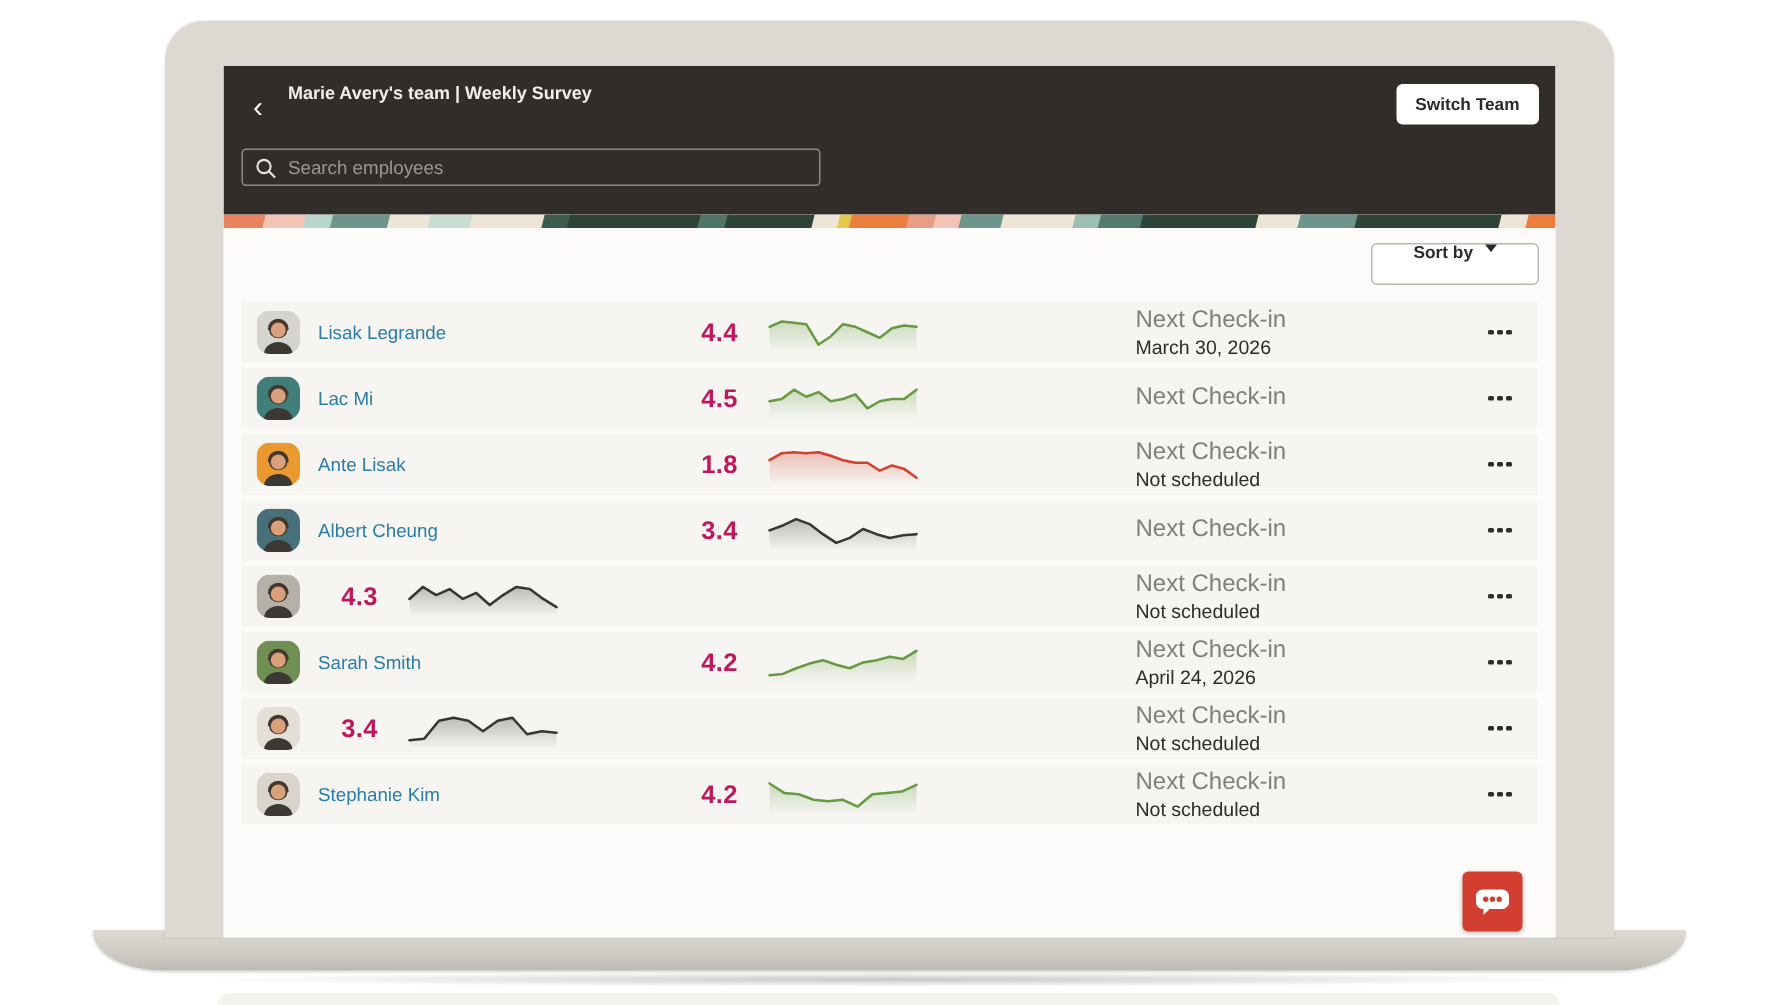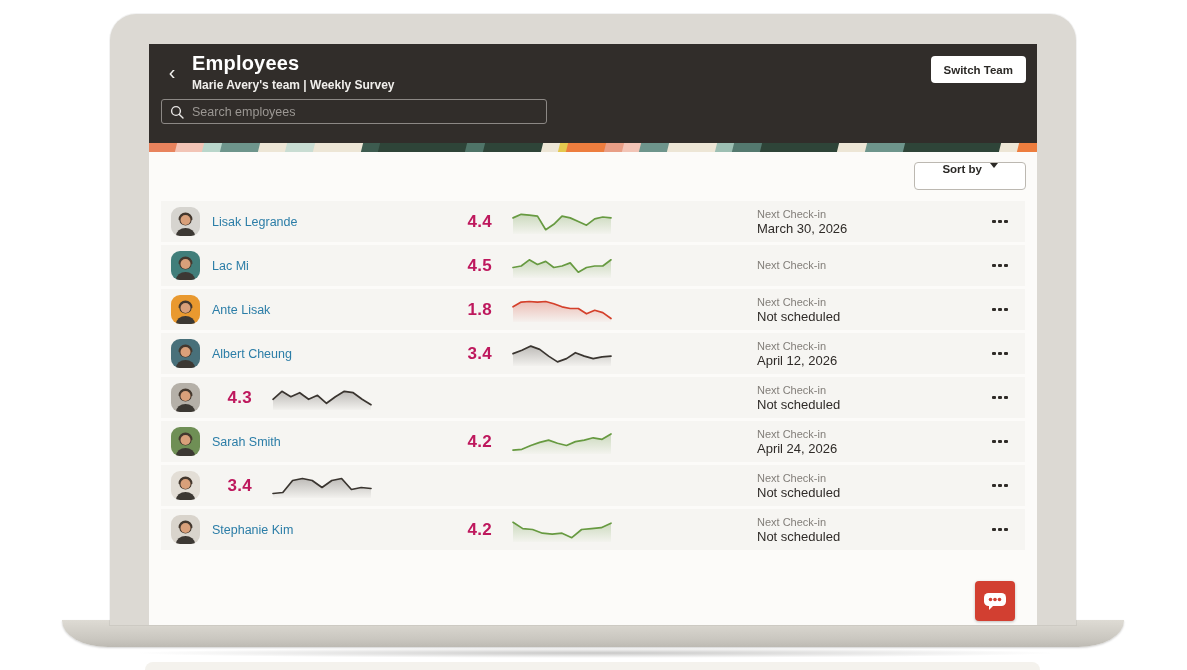--- a/index.html
+++ b/index.html
@@ -88,21 +88,21 @@
     flex:0 0 240px; font-size:12.5px; color:#2b7da7; text-decoration:none;
     font-weight:500; cursor:pointer; white-space:nowrap; overflow:hidden;
   }
   .score {
     flex:0 0 40px; text-align:right; font-size:17px; font-weight:800;
     color:#be185d; letter-spacing:0.3px;
   }
   .spark { flex:0 0 104px; margin-left:18px; height:26px; }
   .row-spacer { flex:1; }
   .checkin { flex:0 0 228px; }
-  .checkin-label { font-size:11px; color:#827e79; margin-bottom:1px; }
+  .checkin-label { font-size:16px; color:#827e79; margin-bottom:1px; }
   .checkin-value { font-size:13px; color:#2f2b28; }
   .more {
     flex:0 0 30px; height:30px; background:none; border:none; cursor:pointer;
     display:flex; align-items:center; justify-content:center; gap:2.5px;
   }
   .more .dot { width:3.5px; height:3.5px; background:#2f2b28; border-radius:1px; display:block; }
 
   .chat-fab {
     position:absolute; right:22px; top:429px; width:40px; height:40px;
     background:#d23f31; border:none; border-radius:4px; cursor:pointer;
@@ -120,21 +120,20 @@
   <div class="bottom-strip"></div>
 
   <div class="screen">
     <div class="app">
 
       <header class="app-header">
         <button class="back-btn">
           <span>‹</span>
         </button>
         <div class="titles">
-          <h1>Employees</h1>
           <div class="subtitle">Marie Avery's team | Weekly Survey</div>
         </div>
         <button class="switch-team">Switch Team</button>
         <div class="search-box">
           <svg width="14" height="14" viewBox="0 0 14 14">
             <circle cx="6" cy="6" r="4.4" fill="none" stroke="#e8e6e4" stroke-width="1.4"></circle>
             <line x1="9.4" y1="9.4" x2="13" y2="13" stroke="#e8e6e4" stroke-width="1.4" stroke-linecap="round"></line>
           </svg>
           <input type="text" placeholder="Search employees" style="">
         </div>
@@ -288,21 +287,20 @@
                       <stop offset="0%" stop-color="rgba(58,53,48,0.3)"></stop>
                       <stop offset="100%" stop-color="rgba(58,53,48,0.02)"></stop>
                     </linearGradient>
                   </defs>
                   <polygon points="3.0,12.6 11.9,9.3 20.8,5.1 29.7,8.4 38.6,15.1 47.5,20.9 56.5,17.6 65.4,11.7 74.3,15.1 83.2,17.6 92.1,15.9 101.0,15.1 101,25 3,25" fill="url(#sg3)"></polygon>
                   <polyline points="3.0,12.6 11.9,9.3 20.8,5.1 29.7,8.4 38.6,15.1 47.5,20.9 56.5,17.6 65.4,11.7 74.3,15.1 83.2,17.6 92.1,15.9 101.0,15.1" fill="none" stroke="#3a3530" stroke-width="1.7" stroke-linejoin="round" stroke-linecap="round"></polyline>
                 </svg></div>
               <div class="row-spacer"></div>
               <div class="checkin">
                 <div class="checkin-label">Next Check-in</div>
-                <div class="checkin-value">April 12, 2026</div>
               </div>
               <button class="more">
                 <span class="dot"></span>
                 <span class="dot"></span>
                 <span class="dot"></span>
               </button>
             </div>
             <div class="row">
               <div class="avatar">
                 <svg width="29" height="29" viewBox="0 0 29 29">

